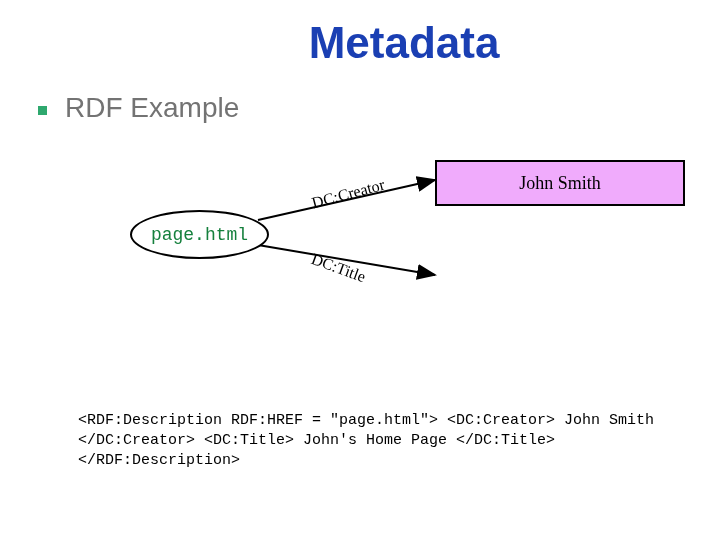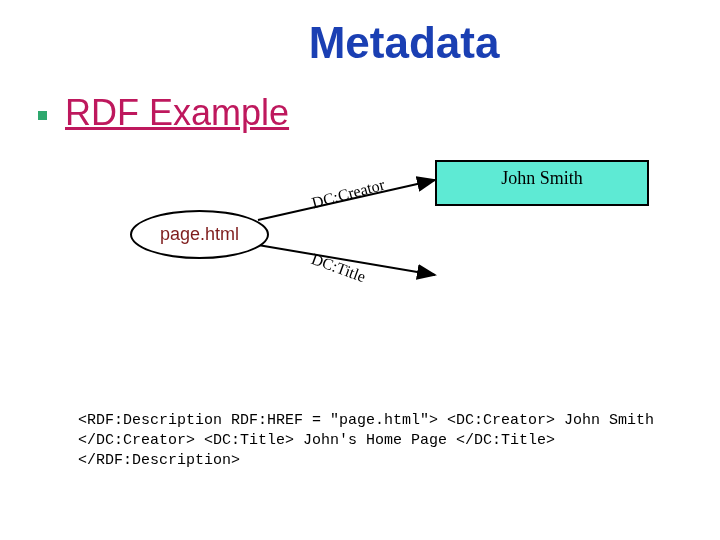--- a/index.html
+++ b/index.html
@@ -36,23 +36,22 @@
     align-items: center;
   }
   .bullet-sq {
     width: 9px;
     height: 9px;
     background: #2ea86e;
     margin-right: 18px;
     margin-top: 4px;
   }
   .bullet-text {
-    font-size: 36px;
-    color: #be185d;
-    text-decoration: underline;
+    font-size: 28px;
+    color: #737373;
   }
 
   
   .diagram {
     position: absolute;
     left: 90px;
     top: 155px;
     width: 560px;
     height: 200px;
   }
@@ -63,32 +62,32 @@
     width: 135px;
     height: 45px;
     border: 2px solid #000;
     border-radius: 50%;
     display: flex;
     align-items: center;
     justify-content: center;
     background: #fff;
   }
   .node-ellipse-text {
-    font-family: Liberation Sans, sans-serif;
+    font-family: Liberation Mono, monospace;
     font-size: 18px;
-    color: #7f1d1d;
+    color: #15803d;
   }
   .node-box {
     position: absolute;
     border: 2px solid #000;
-    background: #5eead4;
+    background: #f0abfc;
     display: flex;
-    align-items: flex-start;
+    align-items: center;
     justify-content: center;
-    padding: 6px 10px;
+    padding: 6px 28px;
     font-family: "Times New Roman", Times, serif;
     font-size: 18px;
     color: #000;
   }
   .box-creator {
     left: 345px;
     top: 5px;
     width: 190px;
     height: 30px;
   }

